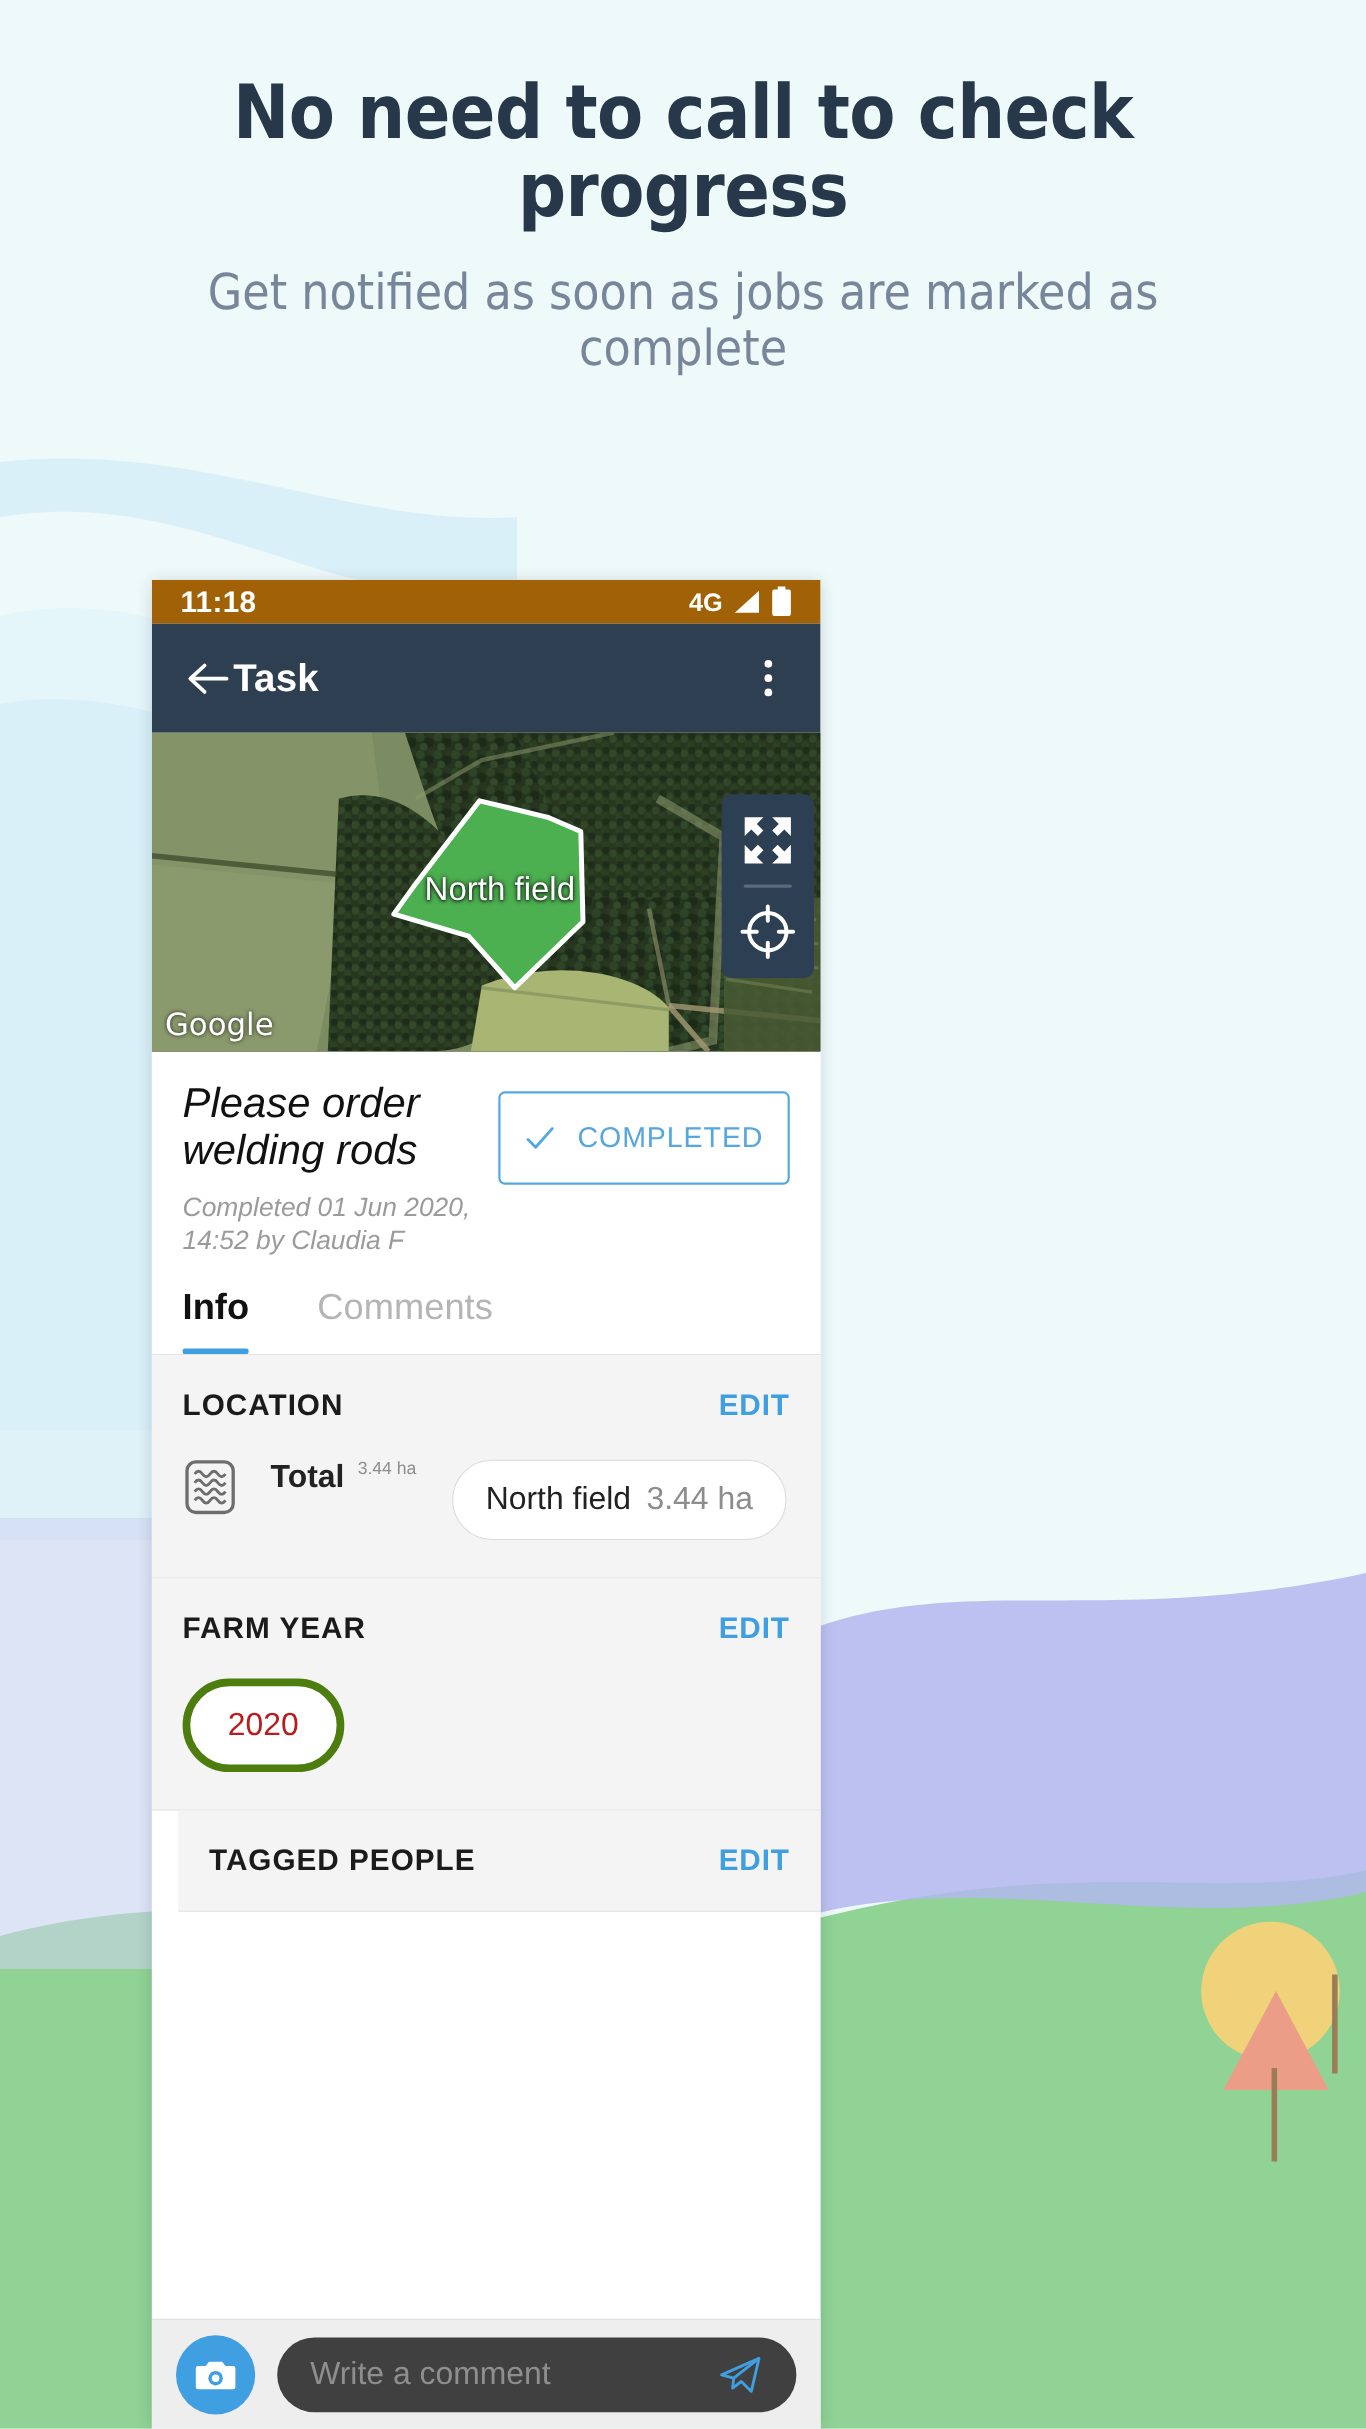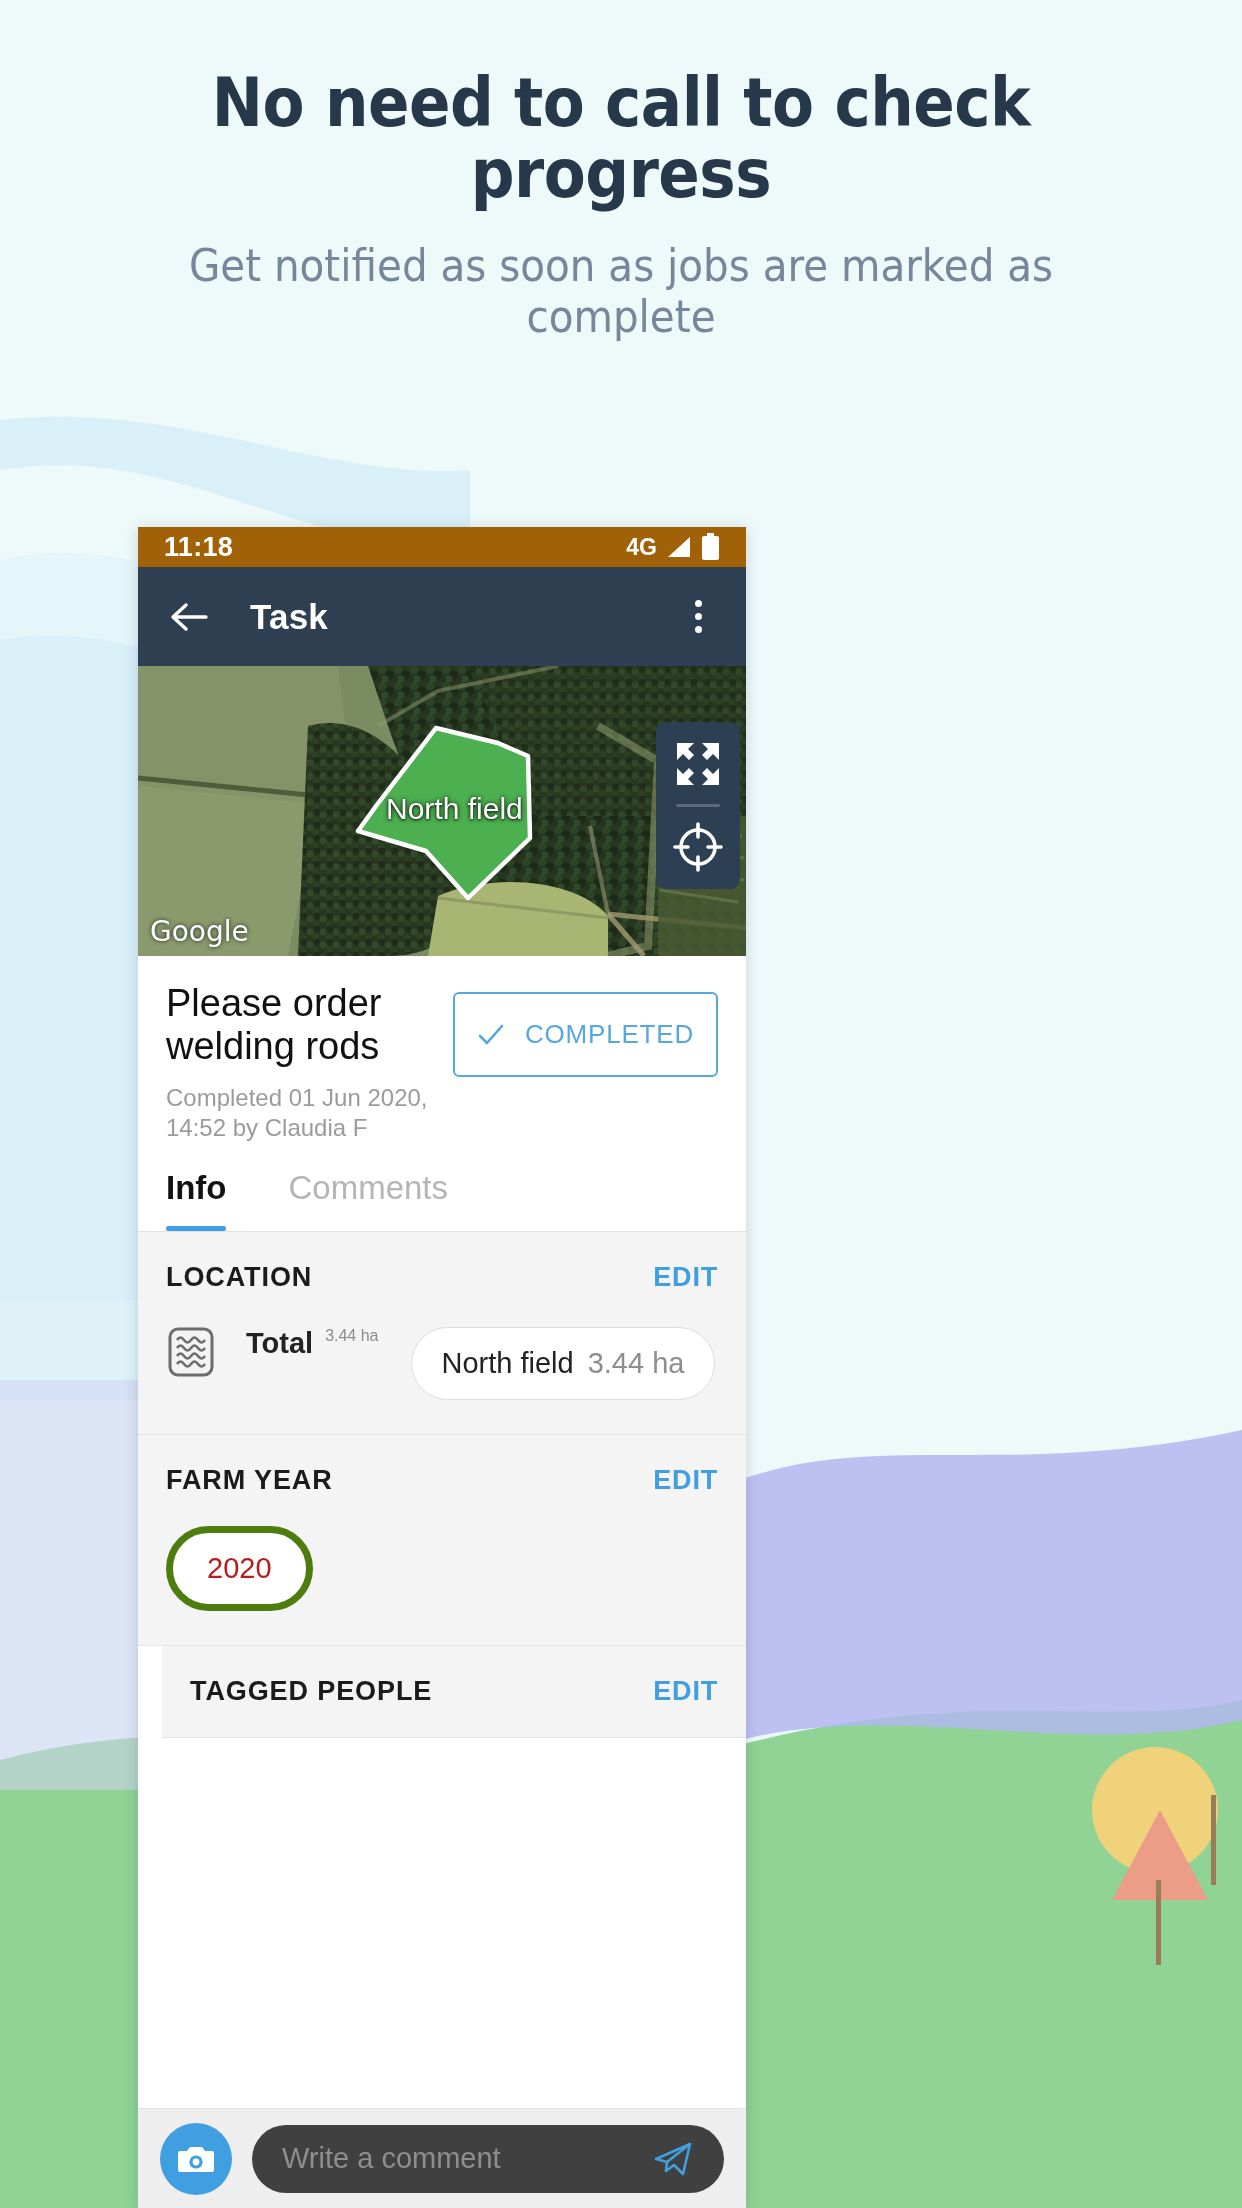--- a/index.html
+++ b/index.html
@@ -65,21 +65,21 @@
 
   
   .appbar {
     height:99px;
     background:#2f3f52;
     display:flex; align-items:center;
     padding:0 28px;
     color:#fff;
   }
   .appbar-back { width:46px; height:46px; flex:none; }
-  .appbar-title { font-size:35px; font-weight:bold; margin-left:38px; letter-spacing:.2px; }
+  .appbar-title { font-size:35px; font-weight:bold; letter-spacing:.2px; }
   .appbar-menu { margin-left:auto; width:40px; height:46px; display:flex; flex-direction:column;
                  align-items:center; justify-content:center; gap:6px; }
   .appbar-menu i { width:7px; height:7px; border-radius:50%; background:#fff; display:block; }
 
   
   .map { position:relative; height:290px; overflow:hidden; background:#3b5232; }
   .map svg.mapimg { position:absolute; top:0; left:0; width:608px; height:290px; }
   .map-label {
     position:absolute; left:248px; top:126px;
     color:#fff; font-size:30px;
@@ -97,21 +97,21 @@
     width:84px; background:#2d3f52; border-radius:9px;
     display:flex; flex-direction:column; align-items:center;
     padding:16px 0 16px 0;
   }
   .map-ctrl-btn { width:52px; height:52px; display:flex; align-items:center; justify-content:center; }
   .map-ctrl-sep { width:44px; height:3px; background:#5b6b7d; margin:14px 0; border-radius:2px; }
 
   
   .taskcard { background:#fff; padding:26px 28px 0 28px; }
   .task-row { display:flex; align-items:flex-start; }
-  .task-texts { flex:1; padding-right:14px; }
+  .task-texts { flex:1; padding-right:14px;font-style:italic; }
   .task-title { font-size:38px; line-height:1.14; color:#111; font-weight:normal; }
   .task-meta { font-size:24px; line-height:1.25; color:#9b9b9b; margin-top:14px; }
   .completed-btn {
     flex:none; margin-top:10px;
     border:2px solid #56a7e0; border-radius:6px;
     background:#fff; color:#56a7e0;
     padding:25px 22px;
     display:flex; align-items:center; gap:20px;
     font-size:26px; letter-spacing:.8px;
   }

